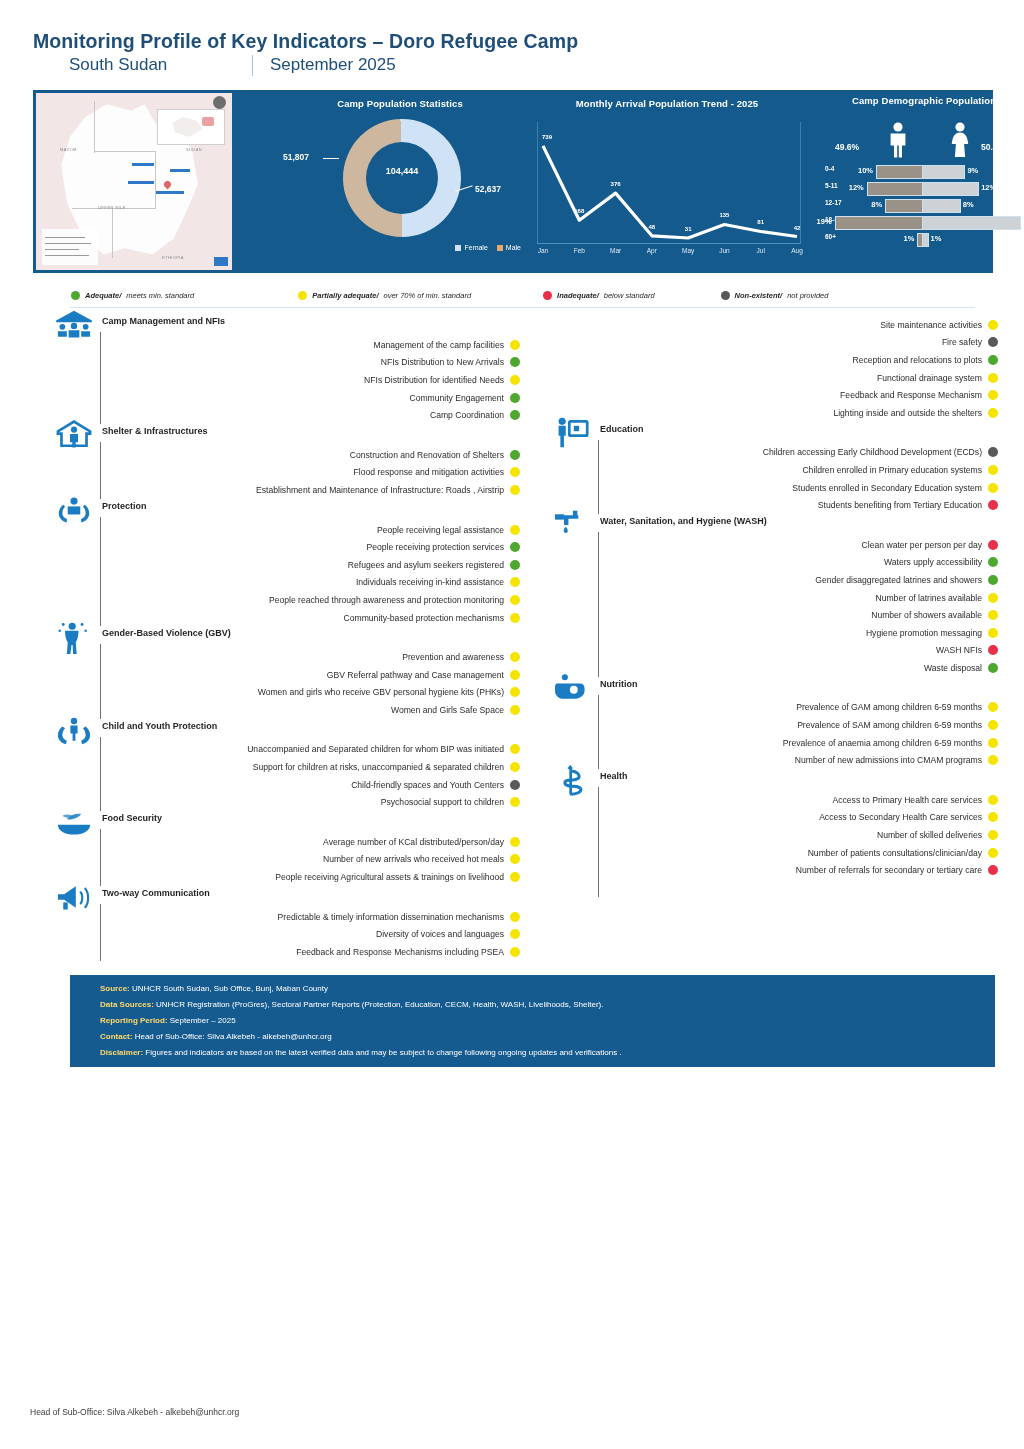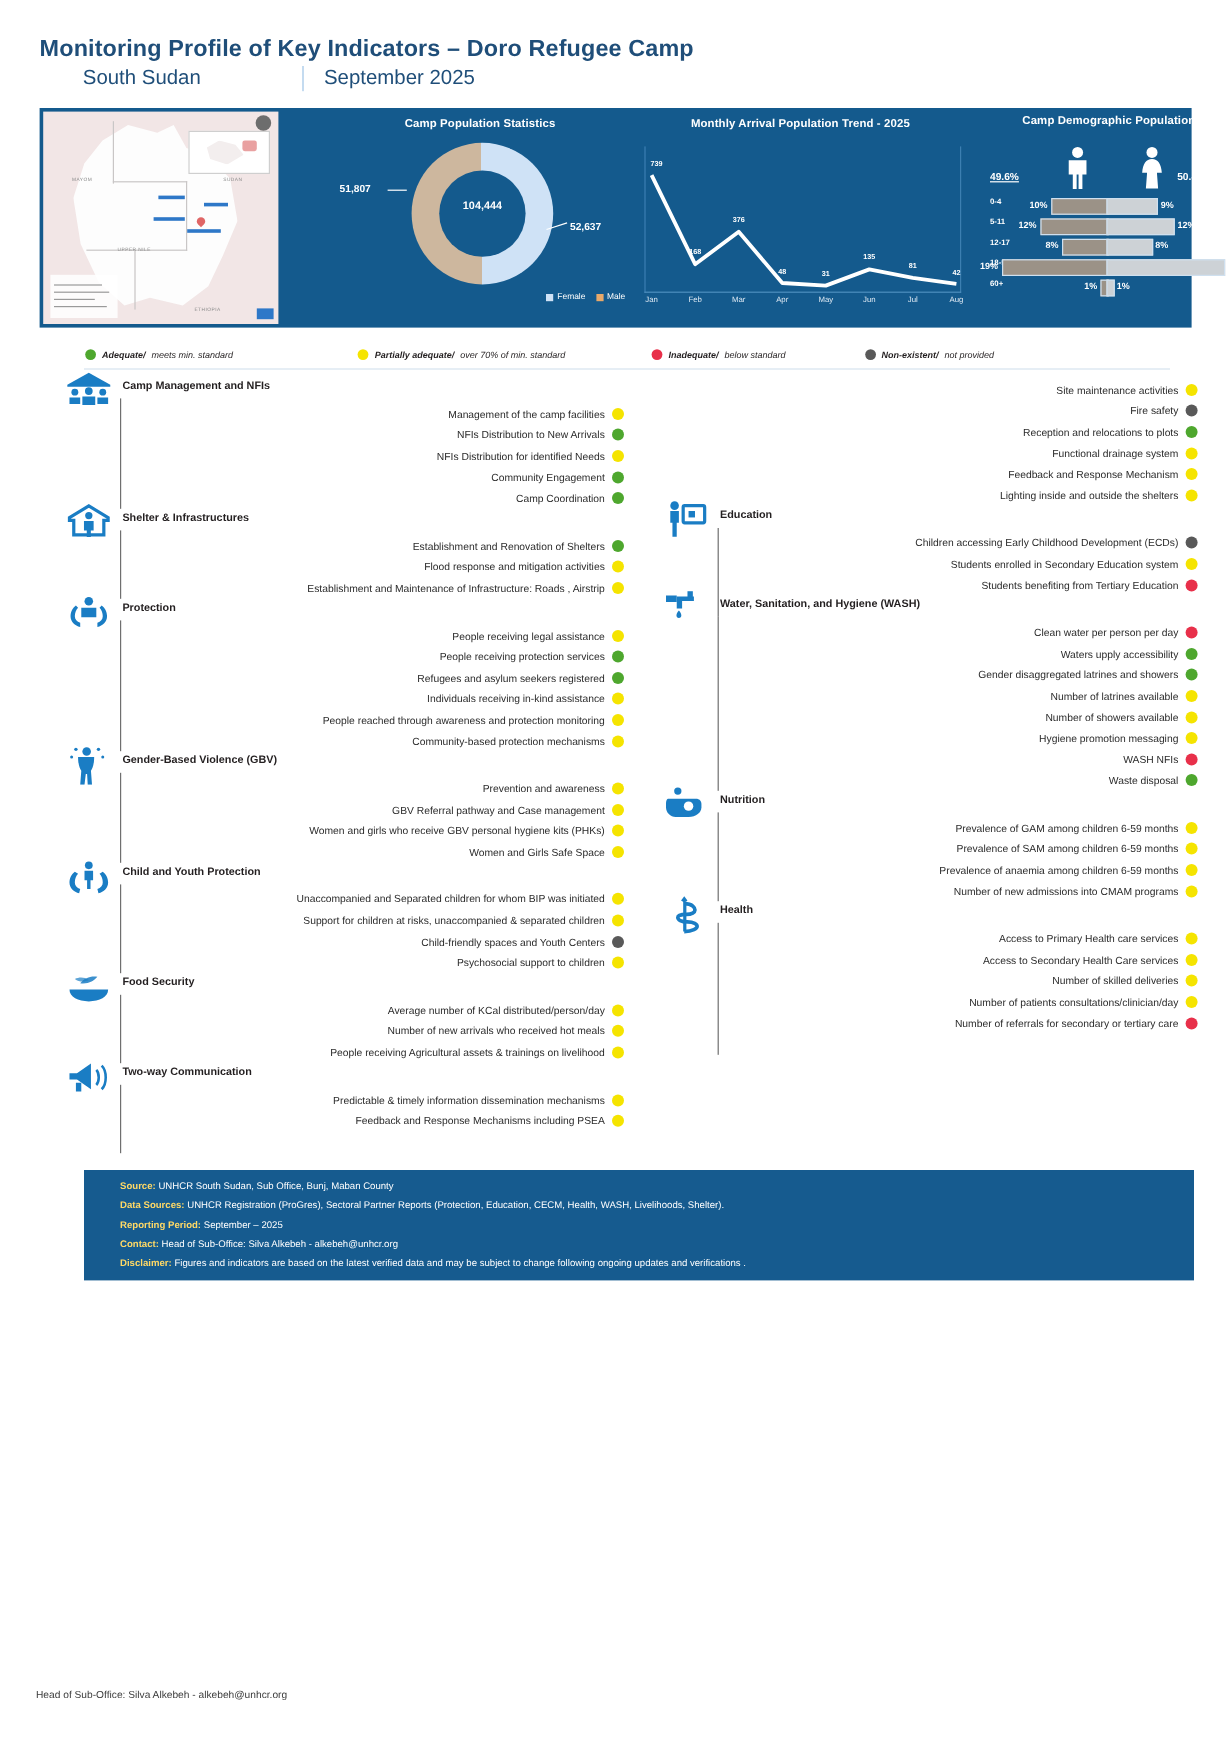--- a/index.html
+++ b/index.html
@@ -194,21 +194,21 @@
             <div class="mtick" style="left: 122.857px;">Apr</div>
             <div class="mtick" style="left: 159.143px;">May</div>
             <div class="mtick" style="left: 195.429px;">Jun</div>
             <div class="mtick" style="left: 231.714px;">Jul</div>
             <div class="mtick" style="left: 268px;">Aug</div>
           </div>
     </div>
 
     <div class="panel-title" style="left:788px;top:5px;width:206px;">Camp Demographic Population</div>
     <div class="demo-wrap">
-      <div class="demo-pct" style="left:4px;top:26px;text-decoration:underline;">49.6%</div>
+      <div class="demo-pct" style="left:14px;top:26px;">49.6%</div>
       <svg class="person" style="left:66px;top:6px;" viewBox="0 0 22 36">
         <circle cx="11" cy="5" r="4.6" fill="#fff"></circle>
         <path d="M3.6 11.5h14.8v12H15v12h-3.2v-12h-1.6v12H7v-12H3.6z" fill="#fff"></path>
       </svg>
       <svg class="person" style="left:128px;top:6px;" viewBox="0 0 22 36">
         <circle cx="11" cy="5" r="4.6" fill="#fff"></circle>
         <path d="M11 10.5c5 0 7.6 4 8.2 11.5h-4.1l1 13H5.9l1-13H2.8C3.4 14.5 6 10.5 11 10.5z" fill="#fff"></path>
       </svg>
       <div class="demo-pct" style="left:160px;top:26px;">50.4%</div>
       <div id="pyramid">
@@ -315,21 +315,21 @@
         <div class="sec-head">
           <svg class="sec-icon" viewBox="0 0 44 38" fill="currentColor">
             <path d="M4 15 L22 4 L40 15 v2.5 H36 V31 H8 V17.5 H4z" fill="none" stroke="currentColor" stroke-width="3"></path>
             <circle cx="22" cy="13" r="3.4"></circle>
             <path d="M17.5 18h9v9h-2.6v6h-3.8v-6h-2.6z"></path>
           </svg>
           <div class="sec-name">Shelter &amp; Infrastructures</div>
           <div class="sec-rule" style="height:56.800000000000004px;"></div>
         </div>
         <div class="ind">
-          <span class="ind-t">Establishment and Renovation of Shelters</span>
+          <span class="ind-t">Construction and Renovation of Shelters</span>
           <span class="ind-d" style="background:#4ea72e"></span>
         </div>
         <div class="ind">
           <span class="ind-t">Flood response and mitigation activities</span>
           <span class="ind-d" style="background:#f5e400"></span>
         </div>
         <div class="ind">
           <span class="ind-t">Establishment and Maintenance of Infrastructure: Roads , Airstrip</span>
           <span class="ind-d" style="background:#f5e400"></span>
         </div>
@@ -460,20 +460,24 @@
             <path d="M34 9c5 5 5 17 0 22" fill="none" stroke="currentColor" stroke-width="2.4"></path>
           </svg>
           <div class="sec-name">Two-way Communication</div>
           <div class="sec-rule" style="height:56.800000000000004px;"></div>
         </div>
         <div class="ind">
           <span class="ind-t">Predictable &amp; timely information dissemination mechanisms</span>
           <span class="ind-d" style="background:#f5e400"></span>
         </div>
         <div class="ind">
+          <span class="ind-t">Diversity of voices and languages</span>
+          <span class="ind-d" style="background:#f5e400"></span>
+        </div>
+        <div class="ind">
           <span class="ind-t">Feedback and Response Mechanisms including PSEA</span>
           <span class="ind-d" style="background:#f5e400"></span>
         </div>
       </div>
     </div>
   <div class="col colR" id="col-right">
       <div class="section">
         <div class="ind">
           <span class="ind-t">Site maintenance activities</span>
           <span class="ind-d" style="background:#f5e400"></span>
@@ -506,20 +510,24 @@
             <path d="M7 11h8v11h-2v13h-4V22H7z"></path>
             <rect x="19" y="6" width="20" height="16" rx="1.4" fill="none" stroke="currentColor" stroke-width="3"></rect>
             <rect x="24" y="11" width="6" height="6"></rect>
           </svg>
           <div class="sec-name">Education</div>
           <div class="sec-rule" style="height:74.4px;"></div>
         </div>
         <div class="ind">
           <span class="ind-t">Children accessing Early Childhood Development (ECDs)</span>
           <span class="ind-d" style="background:#595959"></span>
+        </div>
+        <div class="ind">
+          <span class="ind-t">Children enrolled in Primary education systems</span>
+          <span class="ind-d" style="background:#f5e400"></span>
         </div>
         <div class="ind">
           <span class="ind-t">Students enrolled in Secondary Education system</span>
           <span class="ind-d" style="background:#f5e400"></span>
         </div>
         <div class="ind">
           <span class="ind-t">Students benefiting from Tertiary Education</span>
           <span class="ind-d" style="background:#e8304a"></span>
         </div>
       </div>

